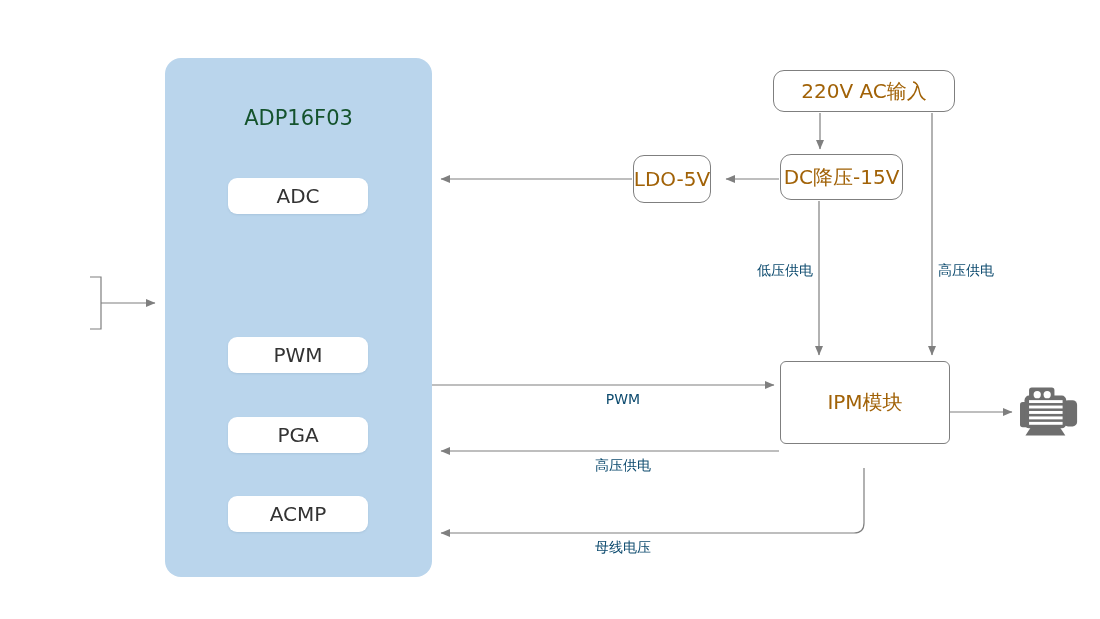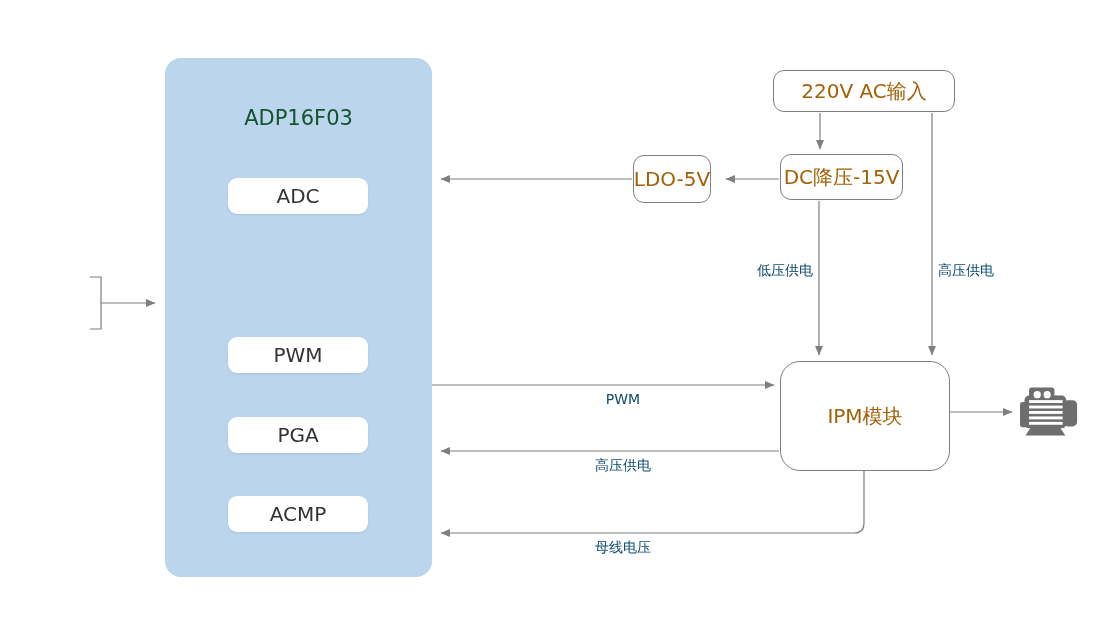--- a/index.html
+++ b/index.html
@@ -78,21 +78,21 @@
       </div>
     <div class="module" style="top:438px">
         <span>ACMP</span>
       </div>
   </div>
 
 
   <div class="node" style="left:773px;top:70px;width:182px;height:42px;">220V AC输入</div>
   <div class="node" style="left:780px;top:154px;width:123px;height:46px;">DC降压-15V</div>
   <div class="node" style="left:633px;top:155px;width:78px;height:48px;">LDO-5V</div>
-  <div class="node" style="left:780px;top:361px;width:170px;height:110px;border-radius:20px;">IPM模块</div>
+  <div class="node" style="left:780px;top:361px;width:170px;height:83px;border-radius:6px;">IPM模块</div>
 
   <div class="flow-label" style="left:733px;top:262px;width:80px;text-align:right;">低压供电</div>
   <div class="flow-label" style="left:938px;top:262px;">高压供电</div>
   <div class="flow-label" style="left:573px;top:391px;width:100px;text-align:center;">PWM</div>
   <div class="flow-label" style="left:573px;top:457px;width:100px;text-align:center;">高压供电</div>
   <div class="flow-label" style="left:573px;top:539px;width:100px;text-align:center;">母线电压</div>
 
   <svg class="motor" viewBox="0 0 64 56">
     <g fill="#6e6e6e">
       <rect x="0" y="18" width="10" height="28" rx="3"></rect>

